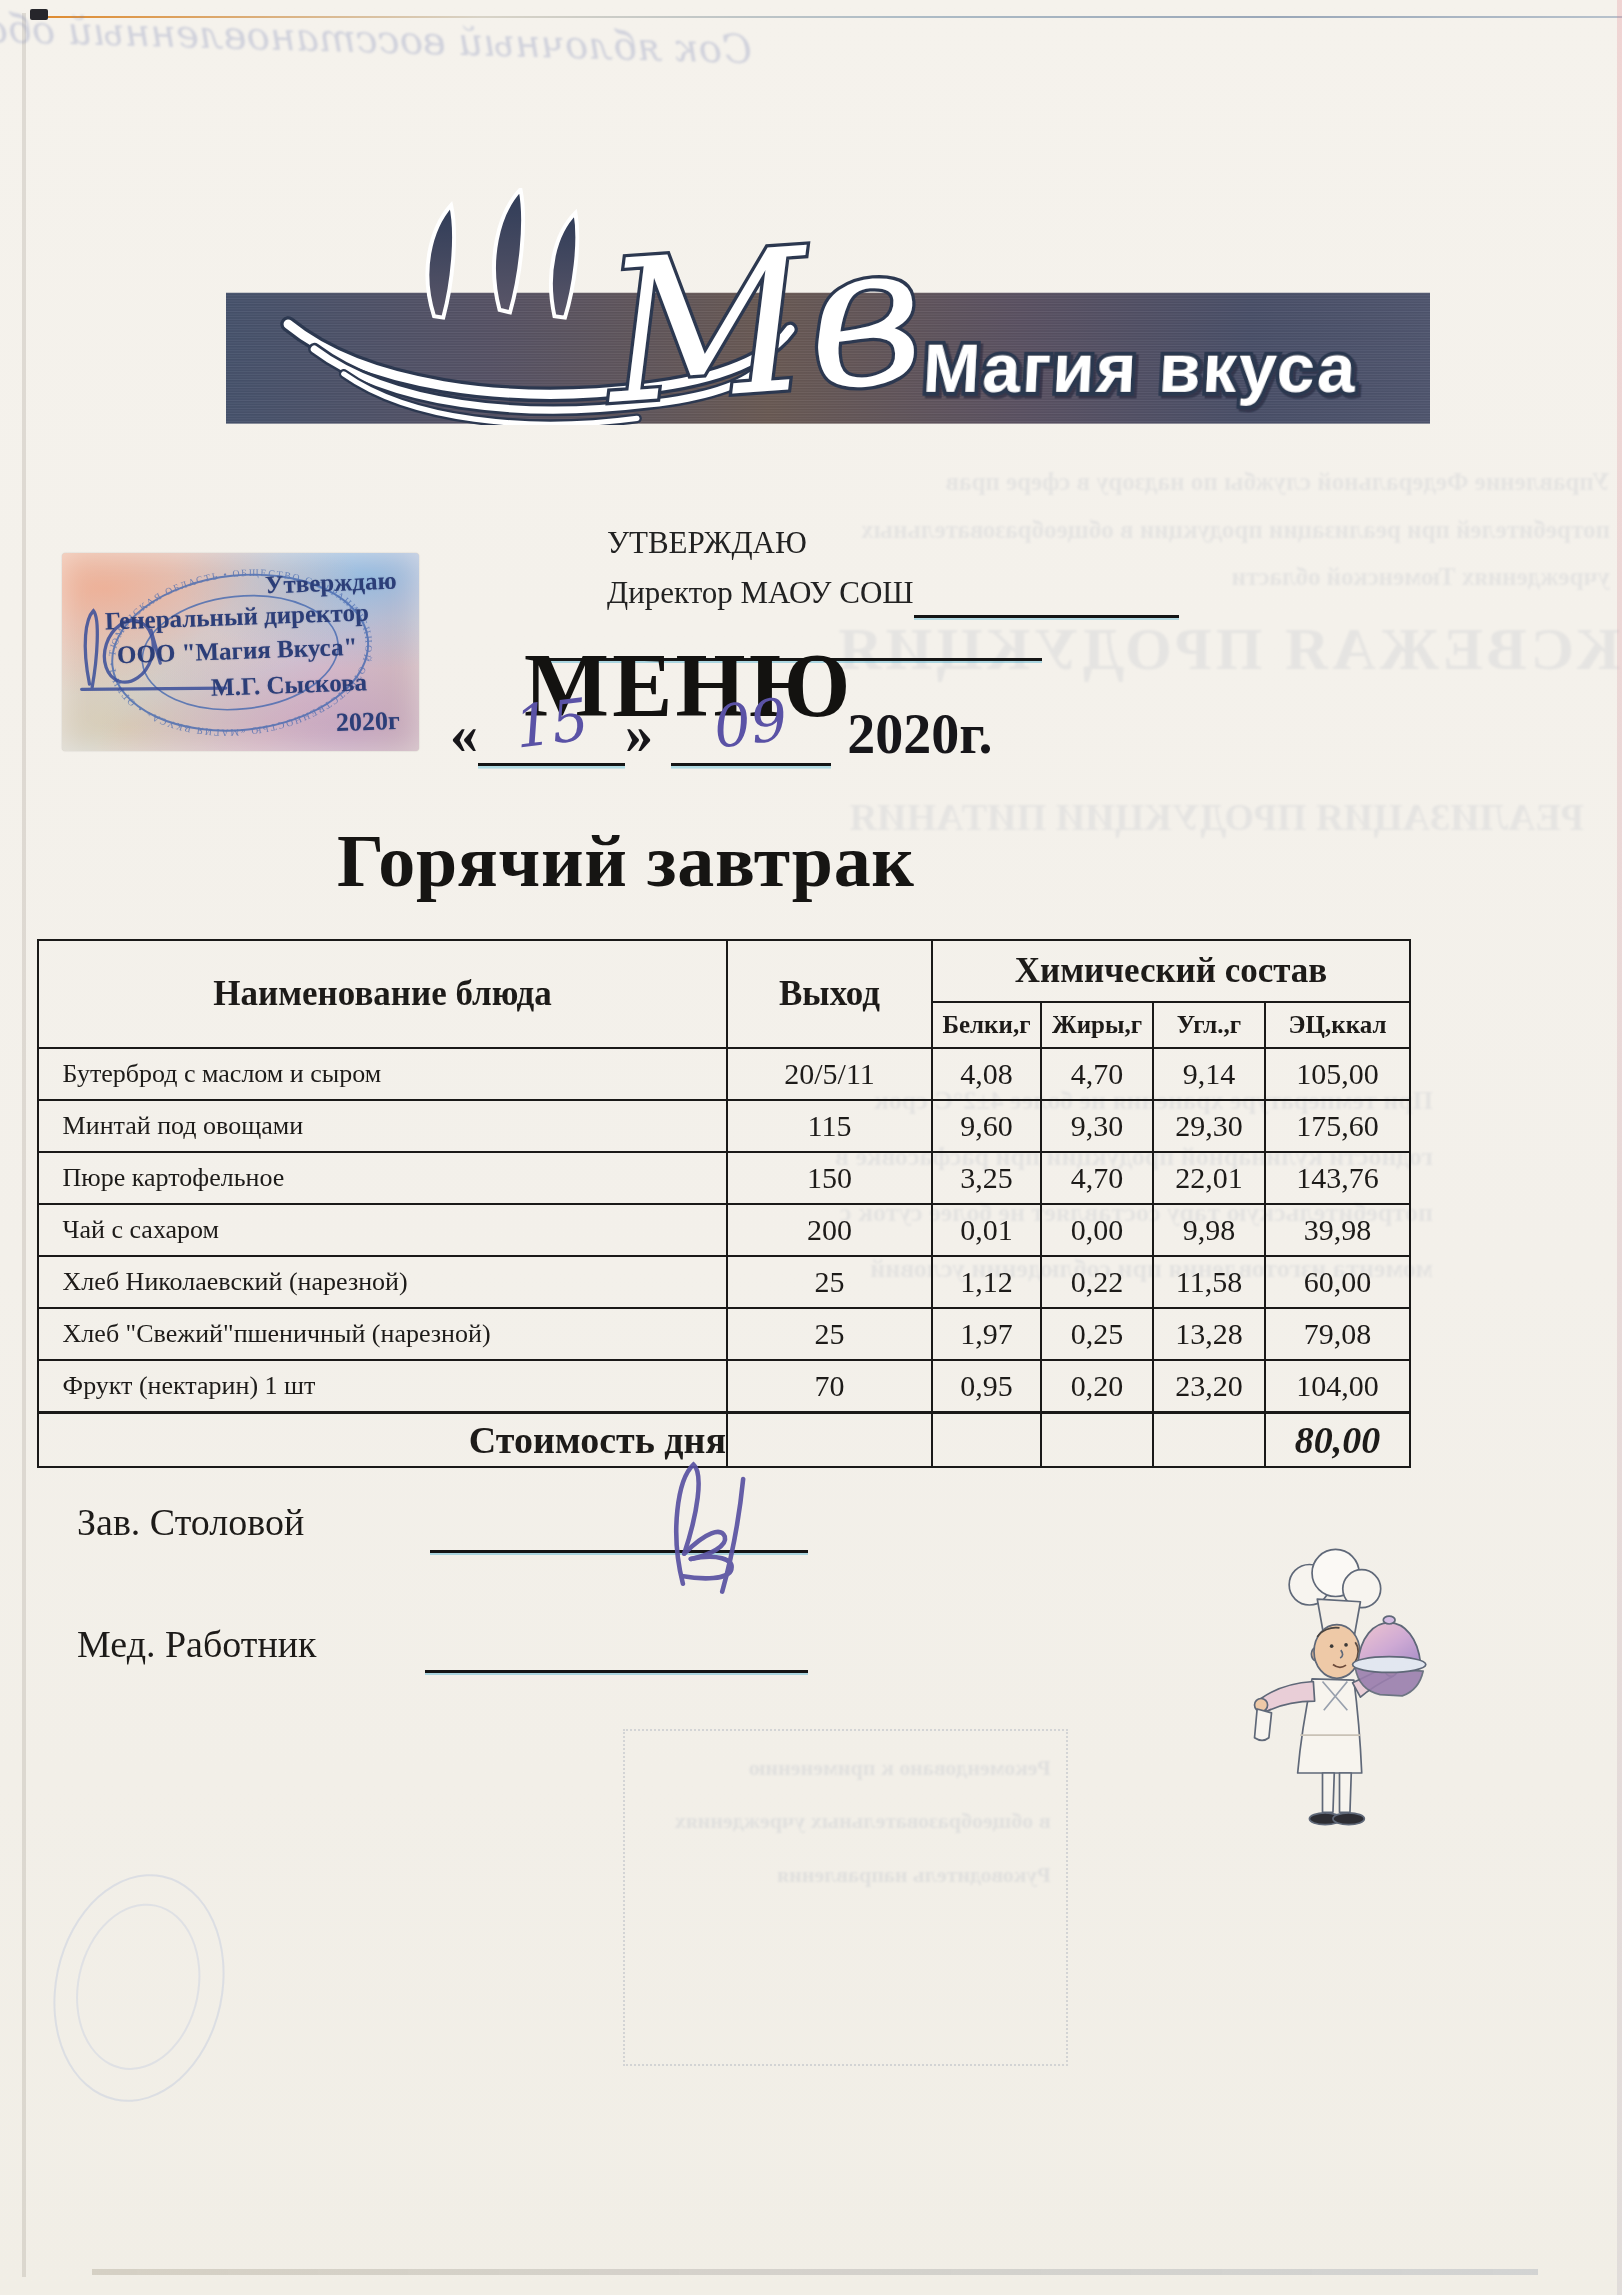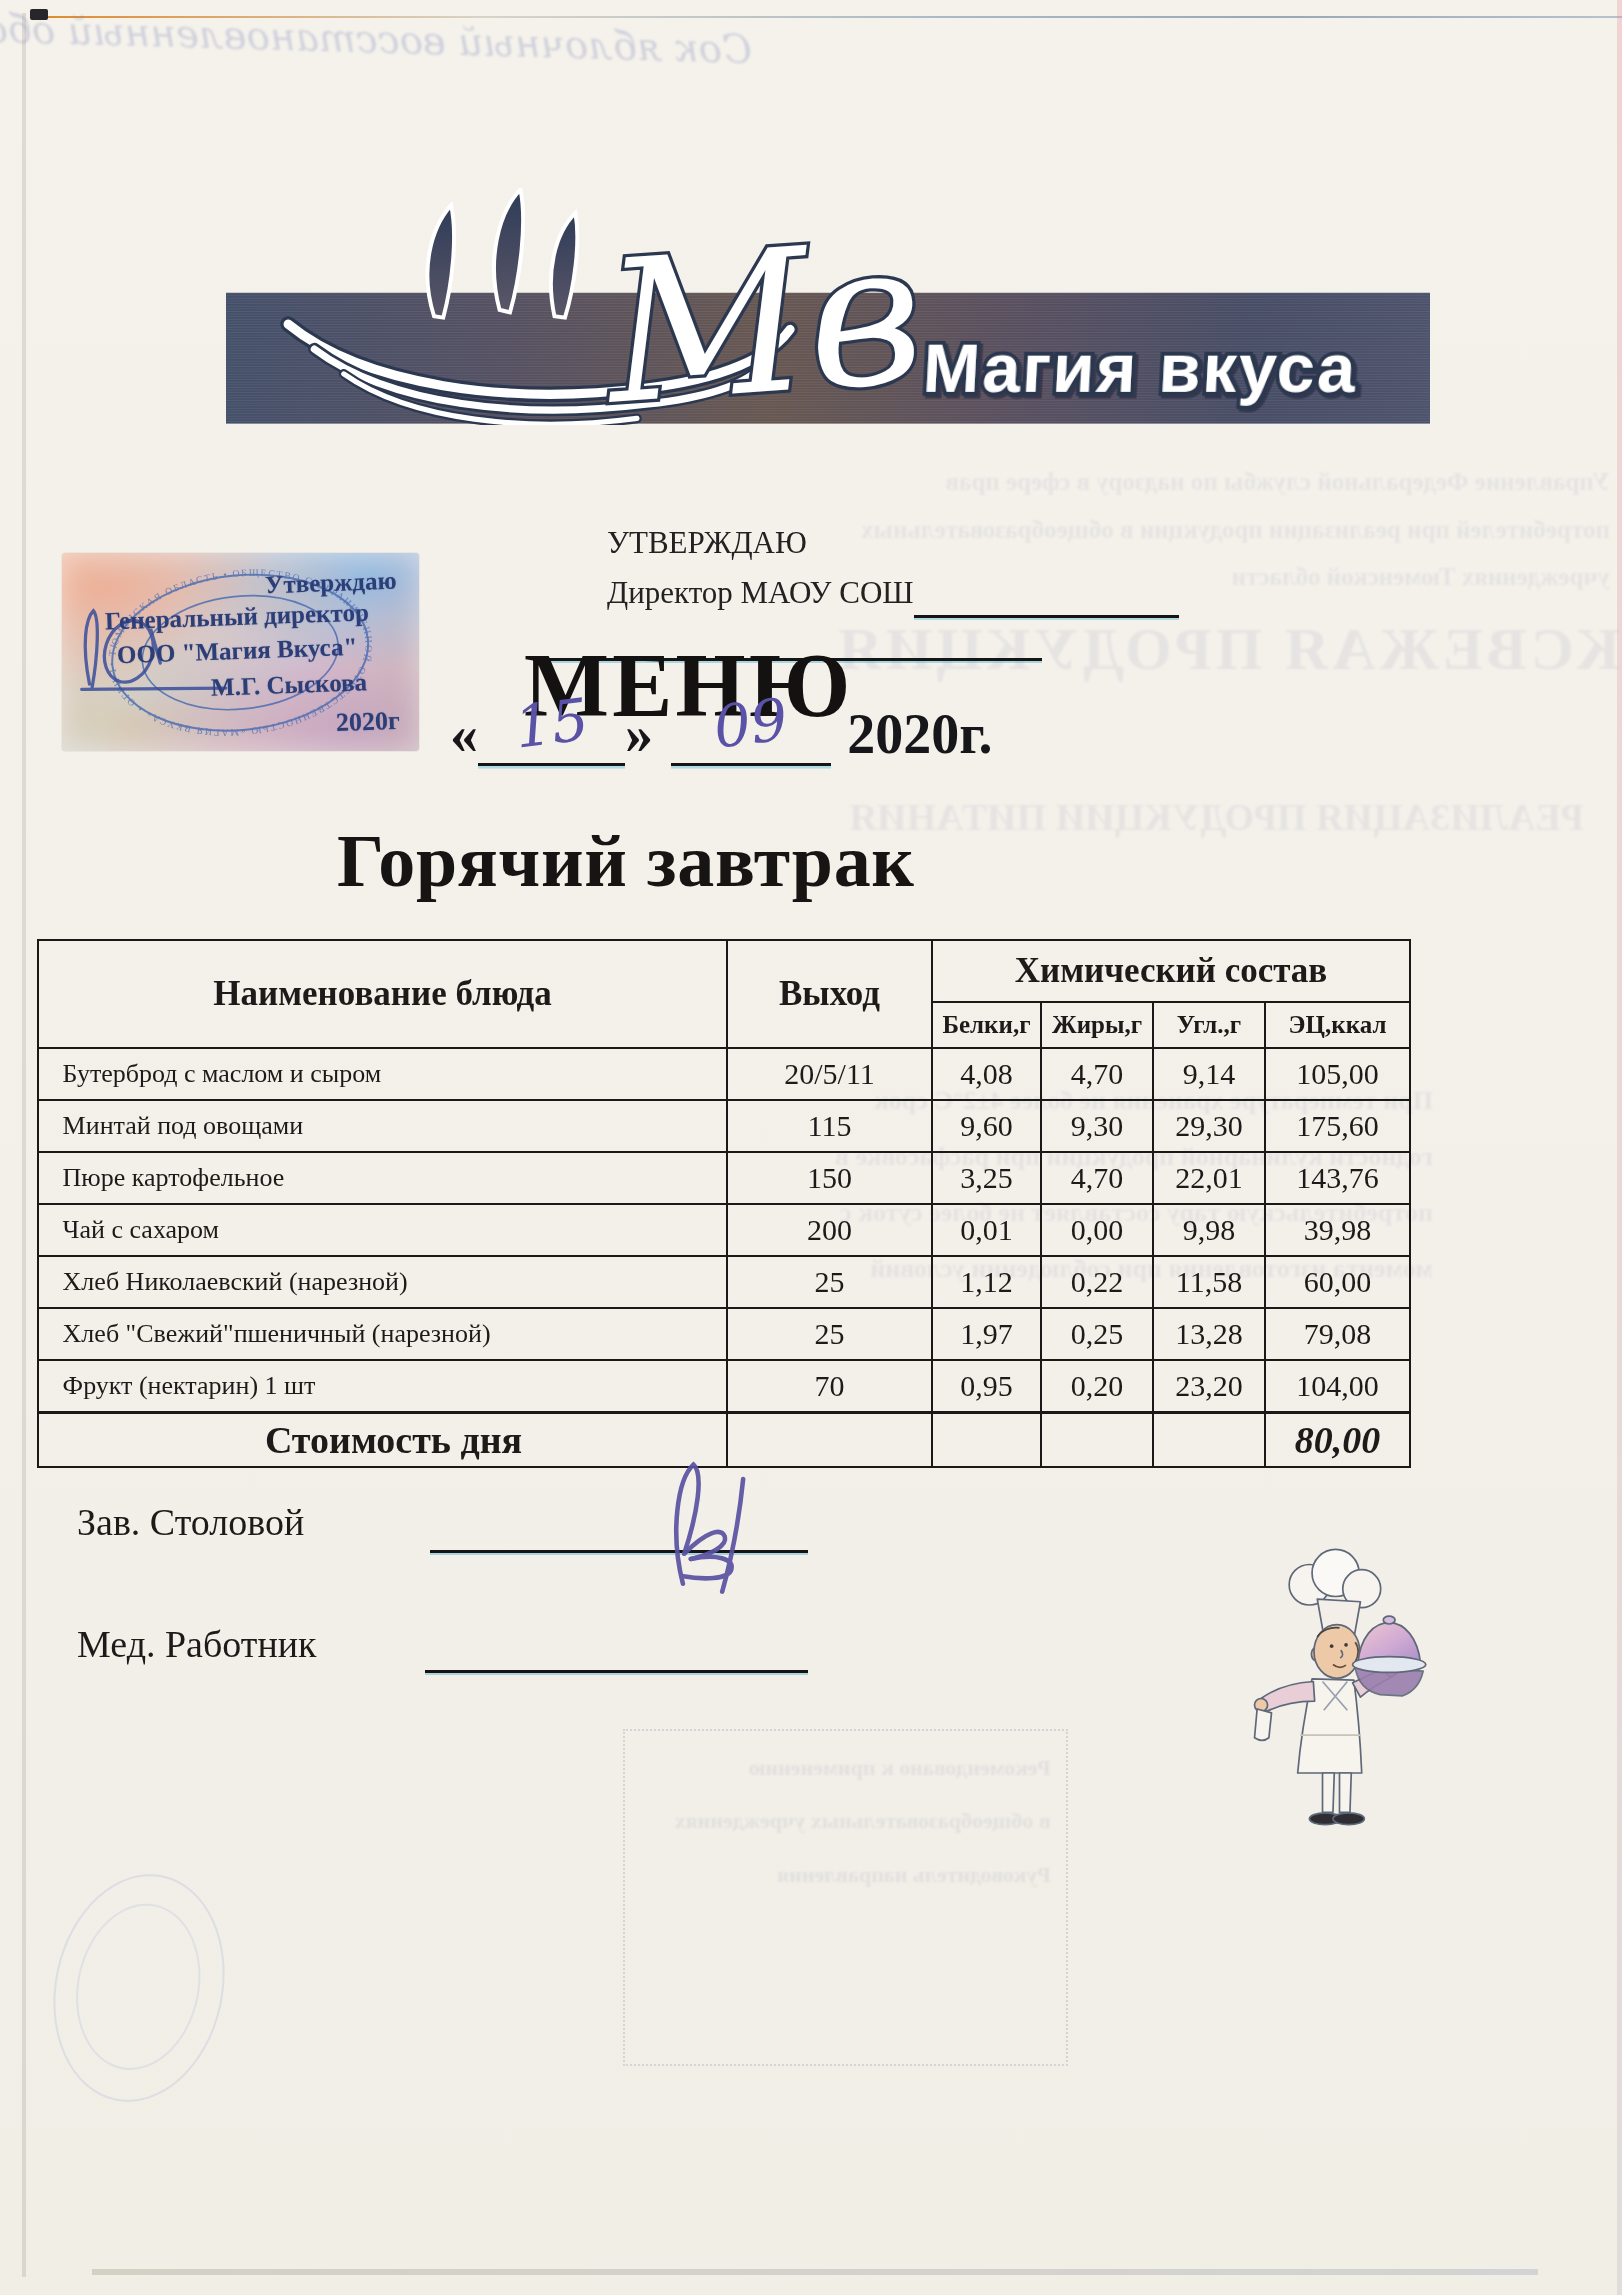--- a/index.html
+++ b/index.html
@@ -75,21 +75,21 @@
   
   .menu-table{position:absolute;left:37px;top:939px;width:1373px;border-collapse:collapse;table-layout:fixed;
     font-family:"Liberation Serif",serif;}
   .menu-table th,.menu-table td{border:2.6px solid #1a1918;vertical-align:middle;padding:0;
     overflow:hidden;white-space:nowrap;}
   .menu-table .h1{font-size:35px;font-weight:bold;text-align:center;height:60px;}
   .menu-table .h2{font-size:25px;font-weight:bold;text-align:center;height:44px;}
   .menu-table td.dish{font-size:26px;text-align:left;padding-left:23.6px;height:50px;}
   .menu-table td.num{font-size:30px;text-align:center;height:50px;}
   .menu-table tr.total td{border-top-width:3.9px;}
-  .menu-table td.total-label{font-size:38px;font-weight:bold;text-align:center;padding-left:22px;height:52px;}
+  .menu-table td.total-label{font-size:38px;font-weight:bold;text-align:right;padding-left:22px;height:52px;}
   .menu-table td.total-value{font-size:38px;font-weight:bold;text-align:center;height:52px;font-style:italic;}
   
   .sig-label{position:absolute;font-size:38px;color:#1d1b19;}
   .sig-canteen{left:77px;top:1500px;}
   .sig-medical{left:77px;top:1622px;}
   .sig-rule{position:absolute;height:3.3px;background:#141414;box-shadow:0 2px 0 rgba(0,150,200,.30);}
   .rule-canteen{left:430px;top:1550px;width:378px;}
   .rule-medical{left:425px;top:1670px;width:383px;}
   .sig-mark{position:absolute;left:586px;top:1454px;width:203px;height:141px;}
   

